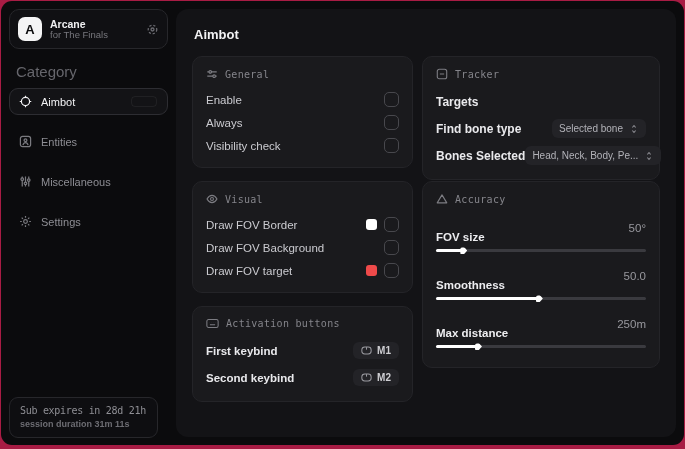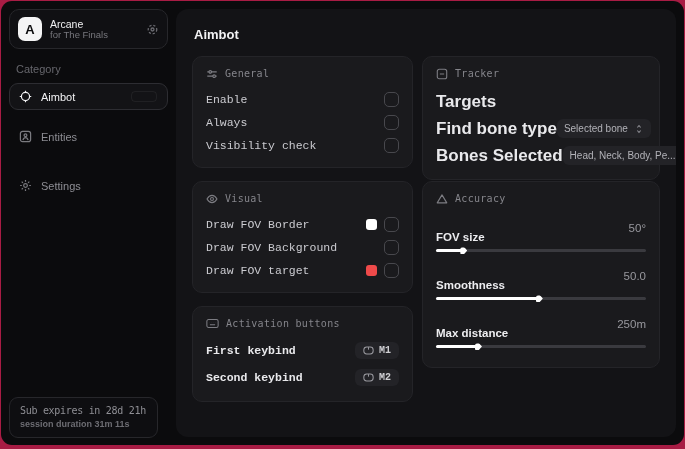--- a/index.html
+++ b/index.html
@@ -15,25 +15,25 @@
   .sidebar { width:175px; position:relative; padding:8px; flex-shrink:0; }
   .brand-card {
     border:1px solid #27272b; border-radius:10px; height:40px;
     display:flex; align-items:center; padding:0 8px; gap:8px; background:#101013;
   }
   .logo {
     width:24px; height:24px; border-radius:7px; background:#f4f4f5; color:#0b0b0d;
     font-weight:bold; font-size:13px; display:flex; align-items:center; justify-content:center;
   }
   .brand-text { flex:1; line-height:1.15; }
-  .brand-name { color:#f0f0f2; font-size:10.5px; font-weight:normal; }
+  .brand-name { color:#f0f0f2; font-size:10.5px; font-weight:bold; }
   .brand-sub  { color:#77777d; font-size:9.5px; }
   .brand-action { color:#6a6a70; display:flex; }
 
-  .category-label { color:#66666c; font-size:11px; margin:14px 0 8px 7px; }
+  .category-label { color:#66666c; font-size:15px; margin:14px 0 8px 7px; }
 
   .nav-item {
     display:flex; align-items:center; gap:9px; padding:6px 9px; border-radius:9px;
     color:#8e8e94; font-size:11px; margin-bottom:4px; border:1px solid transparent;
     position:relative;
   }
   .nav-item.active { color:#f2f2f4; border-color:#2d2d32; background:#131316; }
   .nav-item .nv-icon { display:flex; opacity:.85; }
   .nav-item.active .nv-icon { opacity:1; }
   .nav-hint {
@@ -57,41 +57,41 @@
   .page-title { color:#f2f2f4; font-size:13px; font-weight:bold; margin:4px 0 14px 2px; }
   .columns { display:flex; gap:9px; align-items:flex-start; }
   .col-left  { width:240px; display:flex; flex-direction:column; gap:13px; }
   .col-right { width:238px; display:flex; flex-direction:column; gap:1px; }
 
   .card {
     background:#1a1a1d; border:1px solid #242428; border-radius:10px;
     padding:11px 13px 10px; width:100%;
   }
   .card-title {
-    display:flex; align-items:flex-start; gap:7px; color:#85858b;
+    display:flex; align-items:center; gap:7px; color:#85858b;
     font-family:"DejaVu Sans Mono", monospace; font-size:10px; letter-spacing:.3px;
     margin-bottom:8px;
   }
   .card-title .ct-icon { display:flex; color:#7c7c82; }
 
-  .row { display:flex; align-items:center; justify-content:space-between; min-height:23px;font-family:Liberation Mono, monospace; }
+  .row { display:flex; align-items:center; justify-content:space-between; min-height:23px; }
   .row-label { color:#cbcbd0; font-size:11.5px; }
   .row-right { display:flex; align-items:center; gap:7px; }
 
   .checkbox { width:15px; height:15px; border:1.5px solid #48484d; border-radius:5px; }
   .swatch { width:11px; height:11px; border-radius:3px; }
 
   .key-pill {
     background:#232327; border-radius:6px; padding:3px 8px; display:flex; align-items:center;
     gap:5px; color:#cfcfd3; font-size:10px; font-weight:bold;
   }
   .key-pill .kp-icon { display:flex; color:#9a9aa0; }
 
   .tr-row { display:flex; align-items:center; justify-content:space-between; min-height:27px; }
-  .tr-label { color:#e9e9ec; font-size:17px; font-weight:bold; white-space:nowrap;text-align:right; }
+  .tr-label { color:#e9e9ec; font-size:12px; font-weight:bold; white-space:nowrap;text-align:right; }
   .val-pill {
     background:#232327; border-radius:6px; padding:4px 7px; display:flex; align-items:center;
     gap:6px; color:#b2b2b8; font-size:10px; max-width:158px; white-space:nowrap;
   }
   .val-pill .vp-text { overflow:hidden; text-overflow:ellipsis; }
   .val-pill .vp-icon { display:flex; color:#8a8a90; flex-shrink:0; }
 
   .acc-row { margin-bottom:6px; }
   .acc-top { display:flex; align-items:center; justify-content:space-between; min-height:20px; }
   .acc-label { color:#ededf0; font-size:11.5px; font-weight:bold;margin-top:18px; }
@@ -141,20 +141,31 @@
       <span class="nv-icon">
         <svg width="13" height="13" viewBox="0 0 14 14" fill="none" stroke="currentColor" stroke-width="1.3">
           <rect x="1.5" y="1.5" width="11" height="11" rx="2.4"></rect>
           <circle cx="7" cy="5.6" r="1.5"></circle>
           <path d="M4.2 11c.5-1.9 1.5-2.7 2.8-2.7S9.3 9.1 9.8 11"></path>
         </svg>
       </span>
       <span>Entities</span>
     </div>
     <div class="nav-gap"></div>
+    <div class="nav-item">
+      <span class="nv-icon">
+        <svg width="13" height="13" viewBox="0 0 14 14" fill="none" stroke="currentColor" stroke-width="1.3">
+          <path d="M3.5 1.5v11M7 1.5v11M10.5 1.5v11"></path>
+          <circle cx="3.5" cy="4.5" r="1.4" fill="#0b0b0d"></circle>
+          <circle cx="7" cy="9" r="1.4" fill="#0b0b0d"></circle>
+          <circle cx="10.5" cy="5.5" r="1.4" fill="#0b0b0d"></circle>
+        </svg>
+      </span>
+      <span>Miscellaneous</span>
+    </div>
     <div class="nav-gap"></div>
     <div class="nav-item">
       <span class="nv-icon">
         <svg width="13" height="13" viewBox="0 0 14 14" fill="none" stroke="currentColor" stroke-width="1.3">
           <circle cx="7" cy="7" r="2"></circle>
           <path d="M7 1.2v1.8M7 11v1.8M1.2 7H3M11 7h1.8M2.9 2.9l1.3 1.3M9.8 9.8l1.3 1.3M11.1 2.9L9.8 4.2M4.2 9.8l-1.3 1.3"></path>
         </svg>
       </span>
       <span>Settings</span>
     </div>

